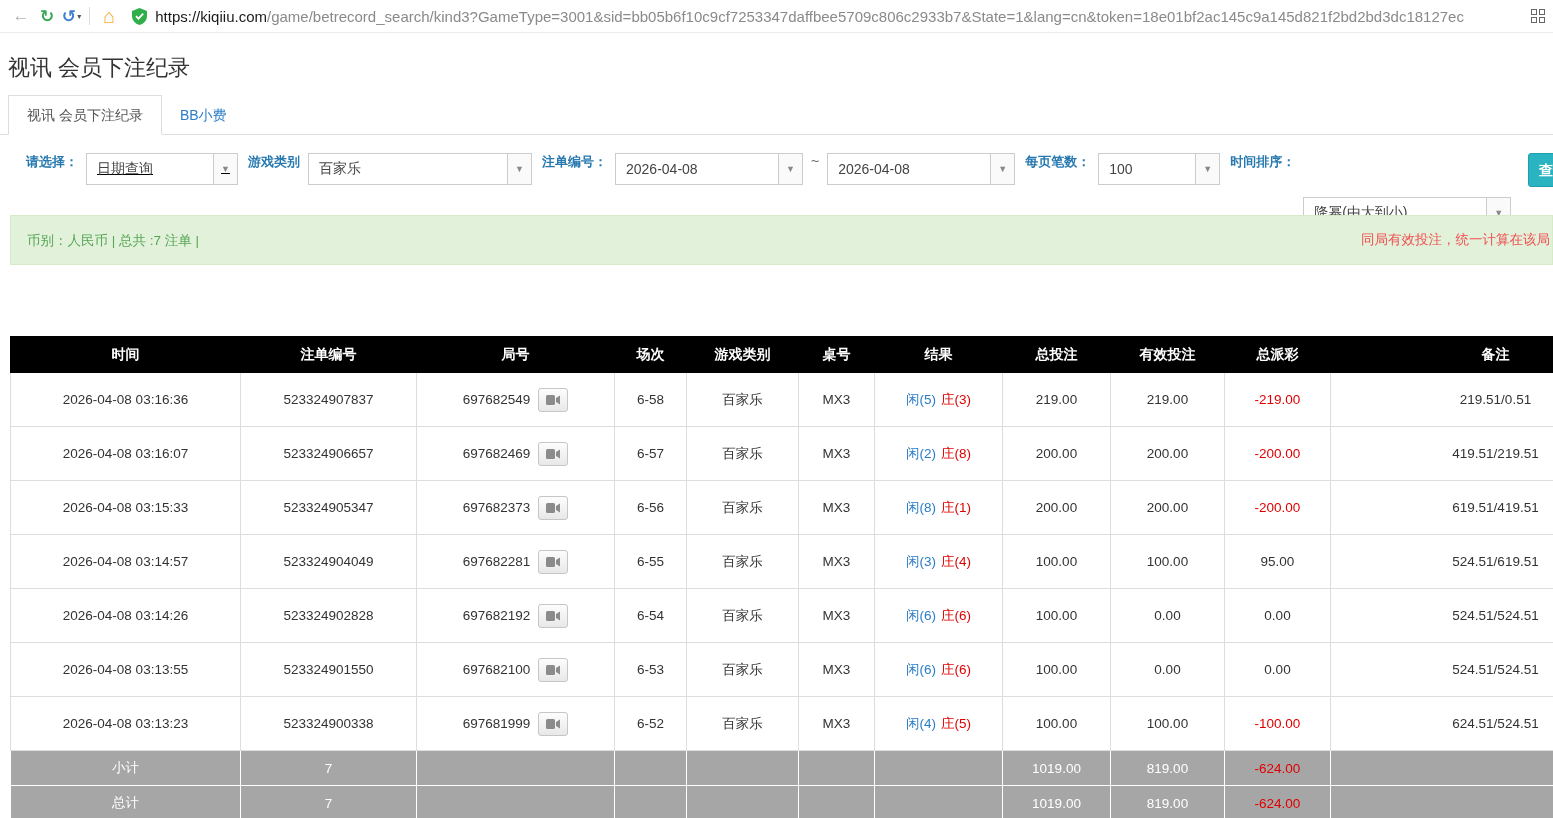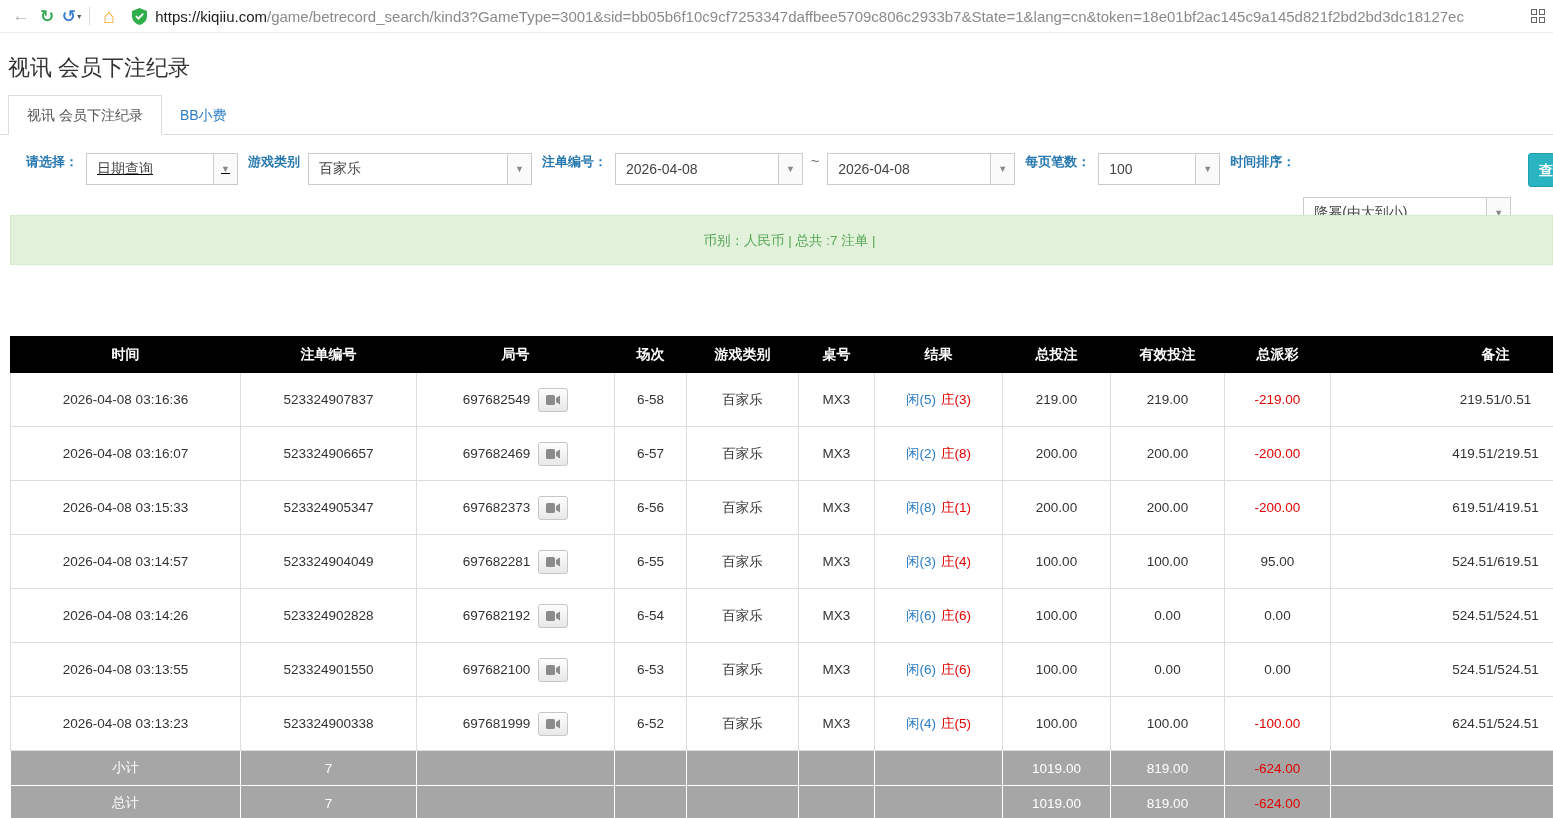--- a/index.html
+++ b/index.html
@@ -66,21 +66,21 @@
     position: absolute; left: 1528px; top: 0;
     width: 70px; height: 34px; border: 1px solid #1fa0ad; border-radius: 3px;
     background: var(--button-teal); color: #fff; font-size: 14px; font-weight: bold;
     text-align: left; padding-left: 10px; line-height: 32px; cursor: pointer; white-space: nowrap;
   }
 
   
   .summary-bar {
     position: relative; margin: 28px 0 0 10px; width: calc(100% - 10px);
     height: 50px; line-height: 48px; background: var(--summary-green-bg);
-    border: 1px solid #d6ecc8; white-space: nowrap; text-align: center;
+    border: 1px solid #d6ecc8; white-space: nowrap;
   }
   .summary-left { color: var(--summary-green-text); font-size: 13.5px; padding-left: 16px; }
   .summary-right { position: absolute; left: 1350px; top: 0; color: var(--notice-red); font-size: 13.5px; }
 
   
   table.records {
     border-collapse: collapse; table-layout: fixed;
     width: 1650px; margin: 71px 0 0 10px;
   }
   table.records th {
@@ -176,20 +176,21 @@
   <div class="select w-sort">
     <span class="val">降幂(由大到小)</span>
     <span class="caret">▼</span>
   </div>
 
   <button class="search-btn">查询</button>
 </div>
 
 <div class="summary-bar">
   <span class="summary-left">币别：人民币 | 总共 :7 注单 |</span>
+  <span class="summary-right">同局有效投注，统一计算在该局</span>
 </div>
 
 <table class="records">
   <colgroup>
     <col style="width:230px">
       <col style="width:176px">
       <col style="width:198px">
       <col style="width:72px">
     <col style="width:112px">
       <col style="width:76px">

